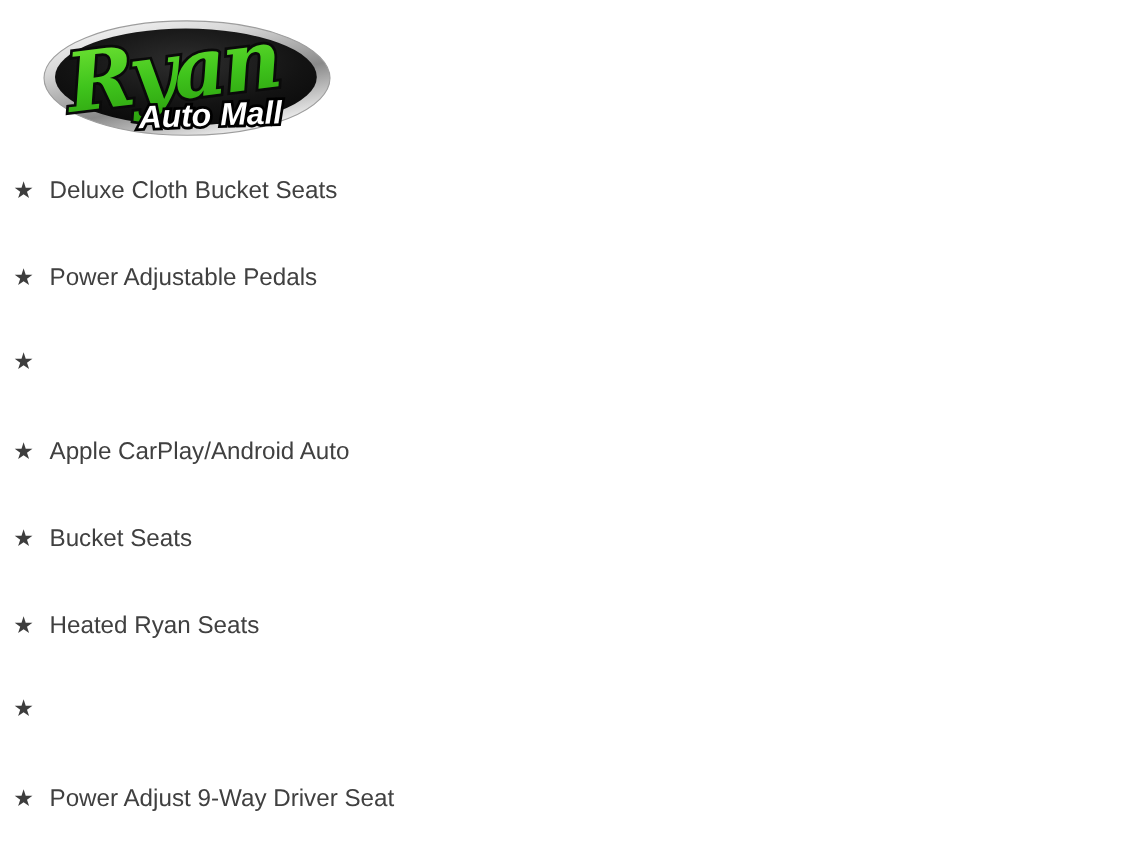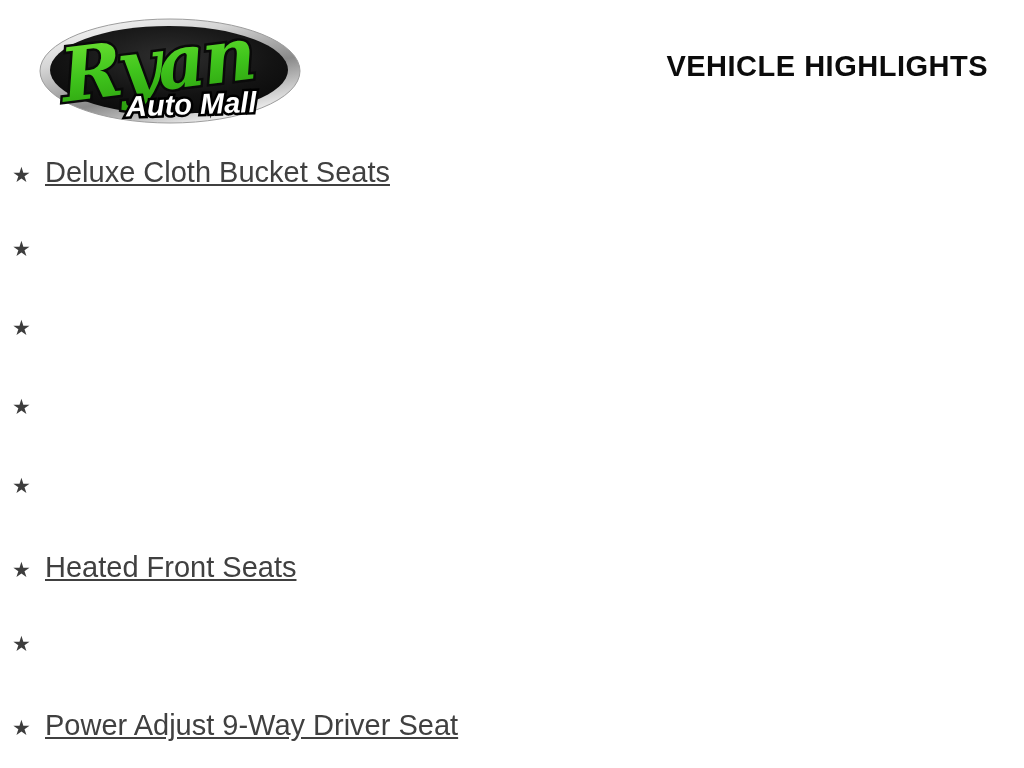--- a/index.html
+++ b/index.html
@@ -52,25 +52,24 @@
     align-items: baseline;
   }
   .star {
     display: inline-block;
     width: 33px;
     font-size: 21px;
     color: #3d3d3d;
     flex: 0 0 33px;
   }
   .hl-text {
-    font-size: 29px;
+    font-size: 22px;
     line-height: 29px;
     color: #404040;
     white-space: nowrap;
-    text-decoration: underline;
   }
 </style>
 </head>
 <body>
 
 <div class="page">
 
   <svg class="logo" viewBox="0 0 295 128" aria-hidden="true">
     <defs>
       <linearGradient id="chromeGrad" x1="0" y1="0" x2="0.6" y2="1">
@@ -89,47 +88,49 @@
         <stop offset="0.55" stop-color="#3fc41c"></stop>
         <stop offset="1" stop-color="#2b9e0e"></stop>
       </linearGradient>
     </defs>
     <ellipse cx="152" cy="69" rx="130" ry="52" fill="url(#chromeGrad)" stroke="#9d9d9d" stroke-width="1"></ellipse>
     <ellipse cx="151" cy="68" rx="119" ry="44" fill="url(#innerGrad)"></ellipse>
     <text x="42" y="88" transform="rotate(-7 140 60)" font-family="DejaVu Serif, serif" font-style="italic" font-weight="bold" font-size="74" fill="url(#greenGrad)" stroke="#0a0a0a" stroke-width="5" paint-order="stroke" letter-spacing="-3">Ryan</text>
     <text x="108" y="112" transform="rotate(-2 180 104)" font-family="Liberation Sans, sans-serif" font-style="italic" font-weight="bold" font-size="29" fill="#ffffff" stroke="#000000" stroke-width="5" paint-order="stroke">Auto Mall</text>
   </svg>
 
-  <div class="page-title">VEHICLE HIGHLIGHTS</div>
 
   <ul class="hl-list" id="highlights-list">
     <li class="hl-item">
       <span class="star">★</span>
       <span class="hl-text">Deluxe Cloth Bucket Seats</span>
     </li>
 
     <li class="hl-item">
       <span class="star">★</span>
+      <span class="hl-text">Power Adjustable Pedals</span>
     </li>
 
     <li class="hl-item">
       <span class="star">★</span>
     </li>
 
     <li class="hl-item">
       <span class="star">★</span>
+      <span class="hl-text">Apple CarPlay/Android Auto</span>
     </li>
 
     <li class="hl-item">
       <span class="star">★</span>
+      <span class="hl-text">Bucket Seats</span>
     </li>
 
     <li class="hl-item">
       <span class="star">★</span>
-      <span class="hl-text">Heated Front Seats</span>
+      <span class="hl-text">Heated Ryan Seats</span>
     </li>
 
     <li class="hl-item">
       <span class="star">★</span>
     </li>
 
     <li class="hl-item">
       <span class="star">★</span>
       <span class="hl-text">Power Adjust 9-Way Driver Seat</span>
     </li>

